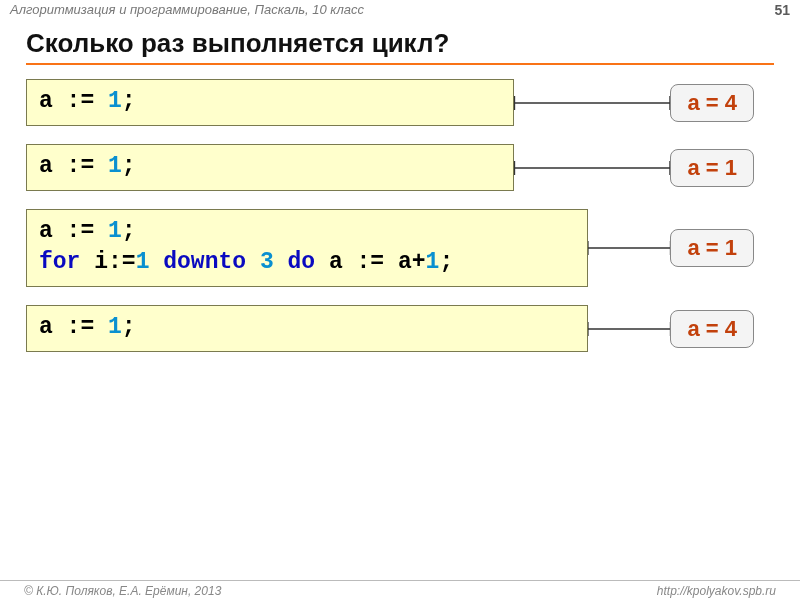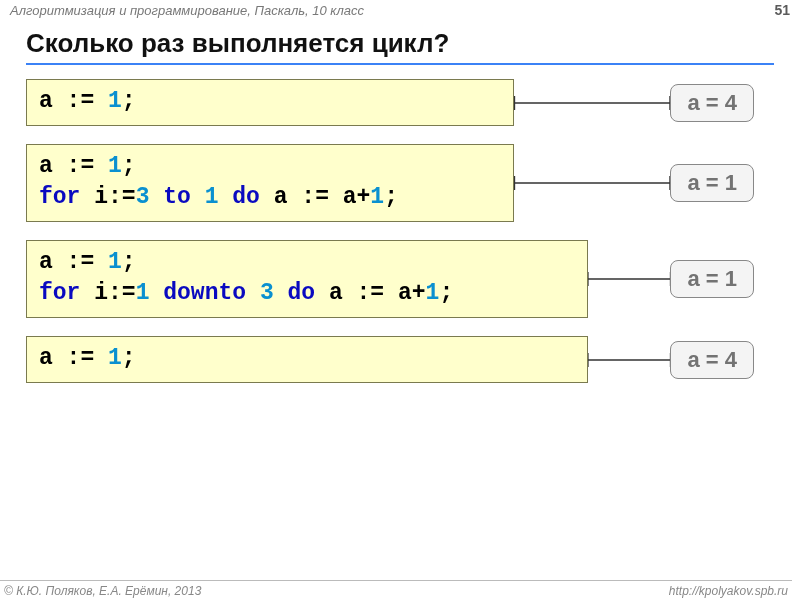--- a/index.html
+++ b/index.html
@@ -9,39 +9,38 @@
     background: #fff;
     font-family: Arial, sans-serif;
     position: relative;
     overflow: hidden;
   }
   .header-bar {
     height: 20px;
     padding: 2px 10px 2px 10px;
     display: flex;
     justify-content: space-between;
-    align-items: center;
     font-style: italic;
     color: #787878;
     font-size: 13px;
   }
   .page-number {
     font-weight: bold;
     font-style: normal;
     color: #5b5b5b;
     font-size: 14px;
   }
   .content {
     padding: 8px 26px 0 26px;
   }
   .title {
     font-size: 26px;
     font-weight: bold;
     color: #111;
-    border-bottom: 2px solid #3b82f6;
+    border-bottom: 2px solid #f97316;
     padding-bottom: 4px;
     margin-bottom: 14px;
   }
   .block-row {
     display: flex;
     align-items: center;
     margin-bottom: 18px;
   }
   .code-box {
     background: #ffffcc;
@@ -68,32 +67,32 @@
   .connector svg { position: absolute; top: 0; left: 0; width: 100%; height: 100%; }
   .answer-box {
     flex: 0 0 auto;
     background: #f4f4f4;
     border: 1px solid #888;
     border-radius: 8px;
     padding: 5px 16px;
     font-family: Arial, sans-serif;
     font-size: 22px;
     font-weight: bold;
-    color: #737373;
+    color: #c2410c;
     white-space: nowrap;
   }
   .spacer-right { width: 20px; flex: 0 0 auto; }
   .footer-bar {
     position: absolute;
     bottom: 0;
     left: 0;
-    right: 8px;
+    right: 0;
     height: 20px;
     border-top: 1px solid #bbb;
-    padding: 2px 4px;
+    padding: 2px 24px;
     display: flex;
     justify-content: space-between;
     align-items: center;
     font-style: italic;
     color: #888;
     font-size: 12px;
     background: #fff;
   }
 </style>
 </head>
@@ -116,21 +115,20 @@
           <svg viewBox="0 0 100 18" preserveAspectRatio="none">
             <path d="M0 2 L0 16 M0 9 L100 9 M100 2 L100 16" stroke="#333" stroke-width="1.5" fill="none"></path>
           </svg>
         </div>
         <div class="answer-box">a = 4</div>
         <div class="spacer-right"></div>
       </div>
       <div class="block-row">
         <div class="code-box w2">
           <div>a := <span class="num">1</span>;</div>
-          <div><span class="kw">for</span> i:=<span class="num">3</span> <span class="kw">to</span> <span class="num">1</span> <span class="kw">do</span> a := a+<span class="num">1</span>;</div>
         </div>
         <div class="connector">
           <svg viewBox="0 0 100 18" preserveAspectRatio="none">
             <path d="M0 2 L0 16 M0 9 L100 9 M100 2 L100 16" stroke="#333" stroke-width="1.5" fill="none"></path>
           </svg>
         </div>
         <div class="answer-box">a = 1</div>
         <div class="spacer-right"></div>
       </div>
       <div class="block-row">

